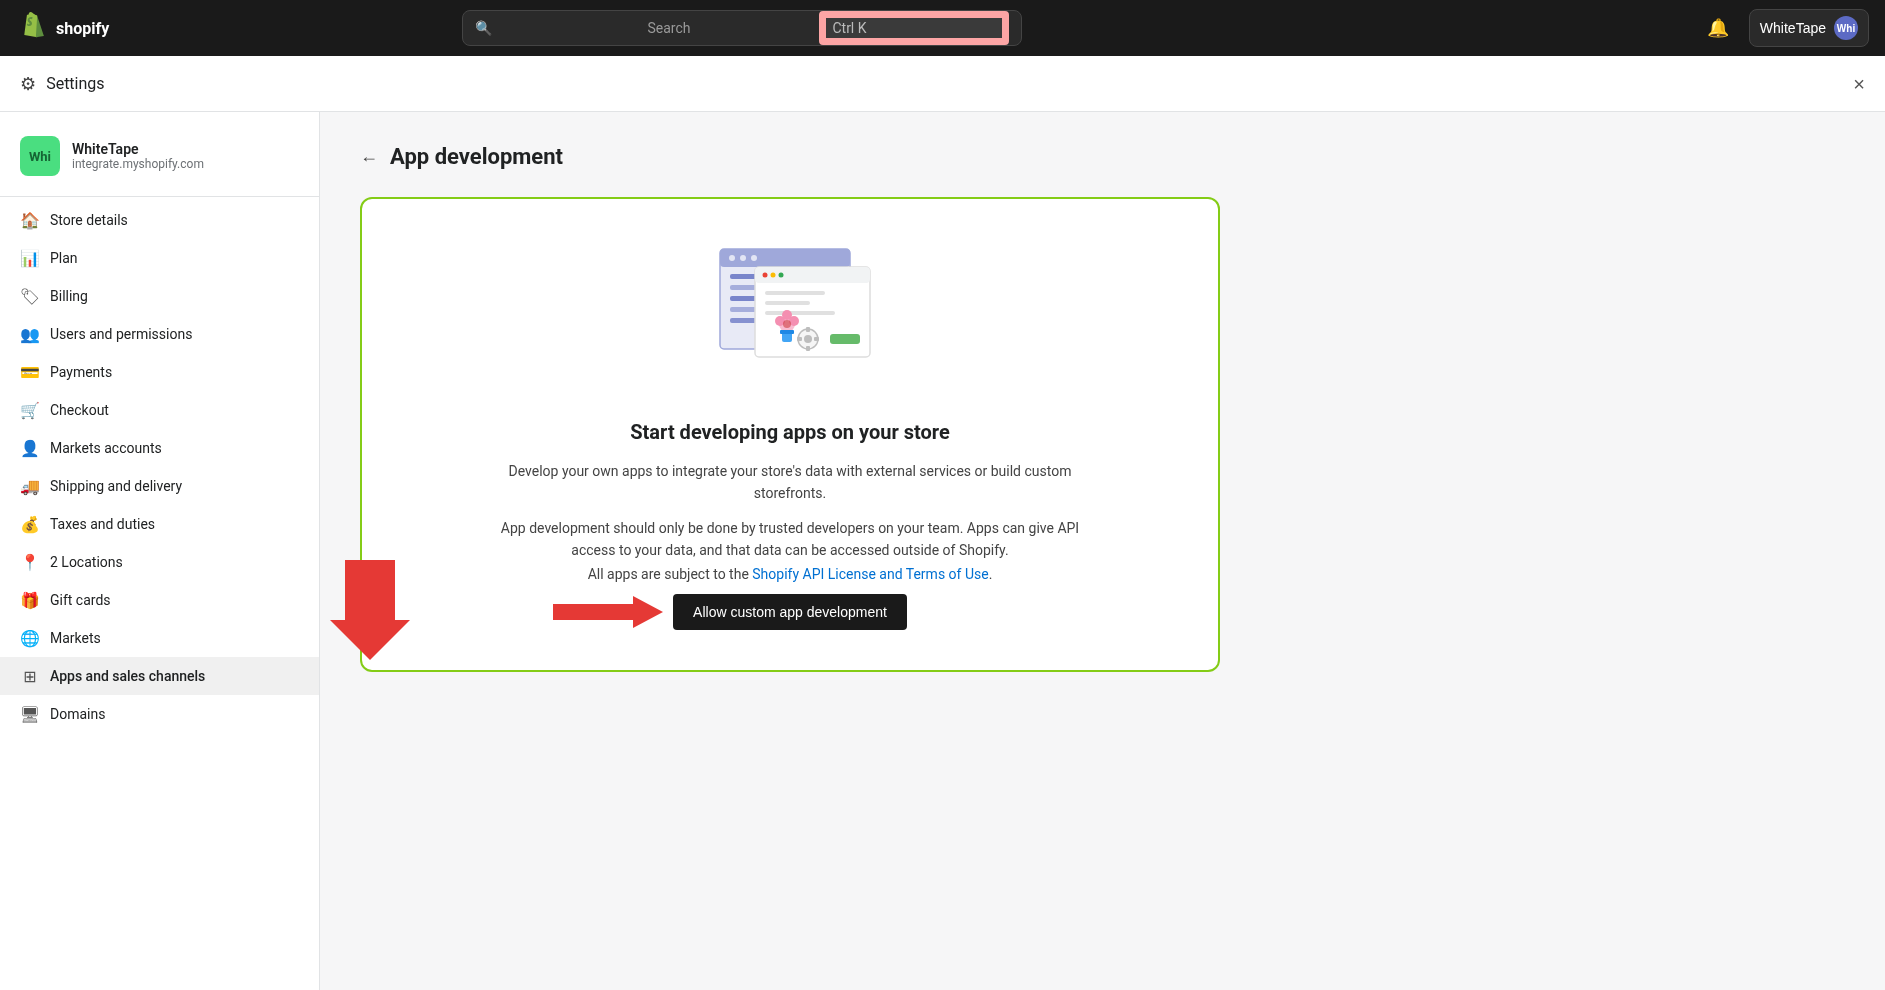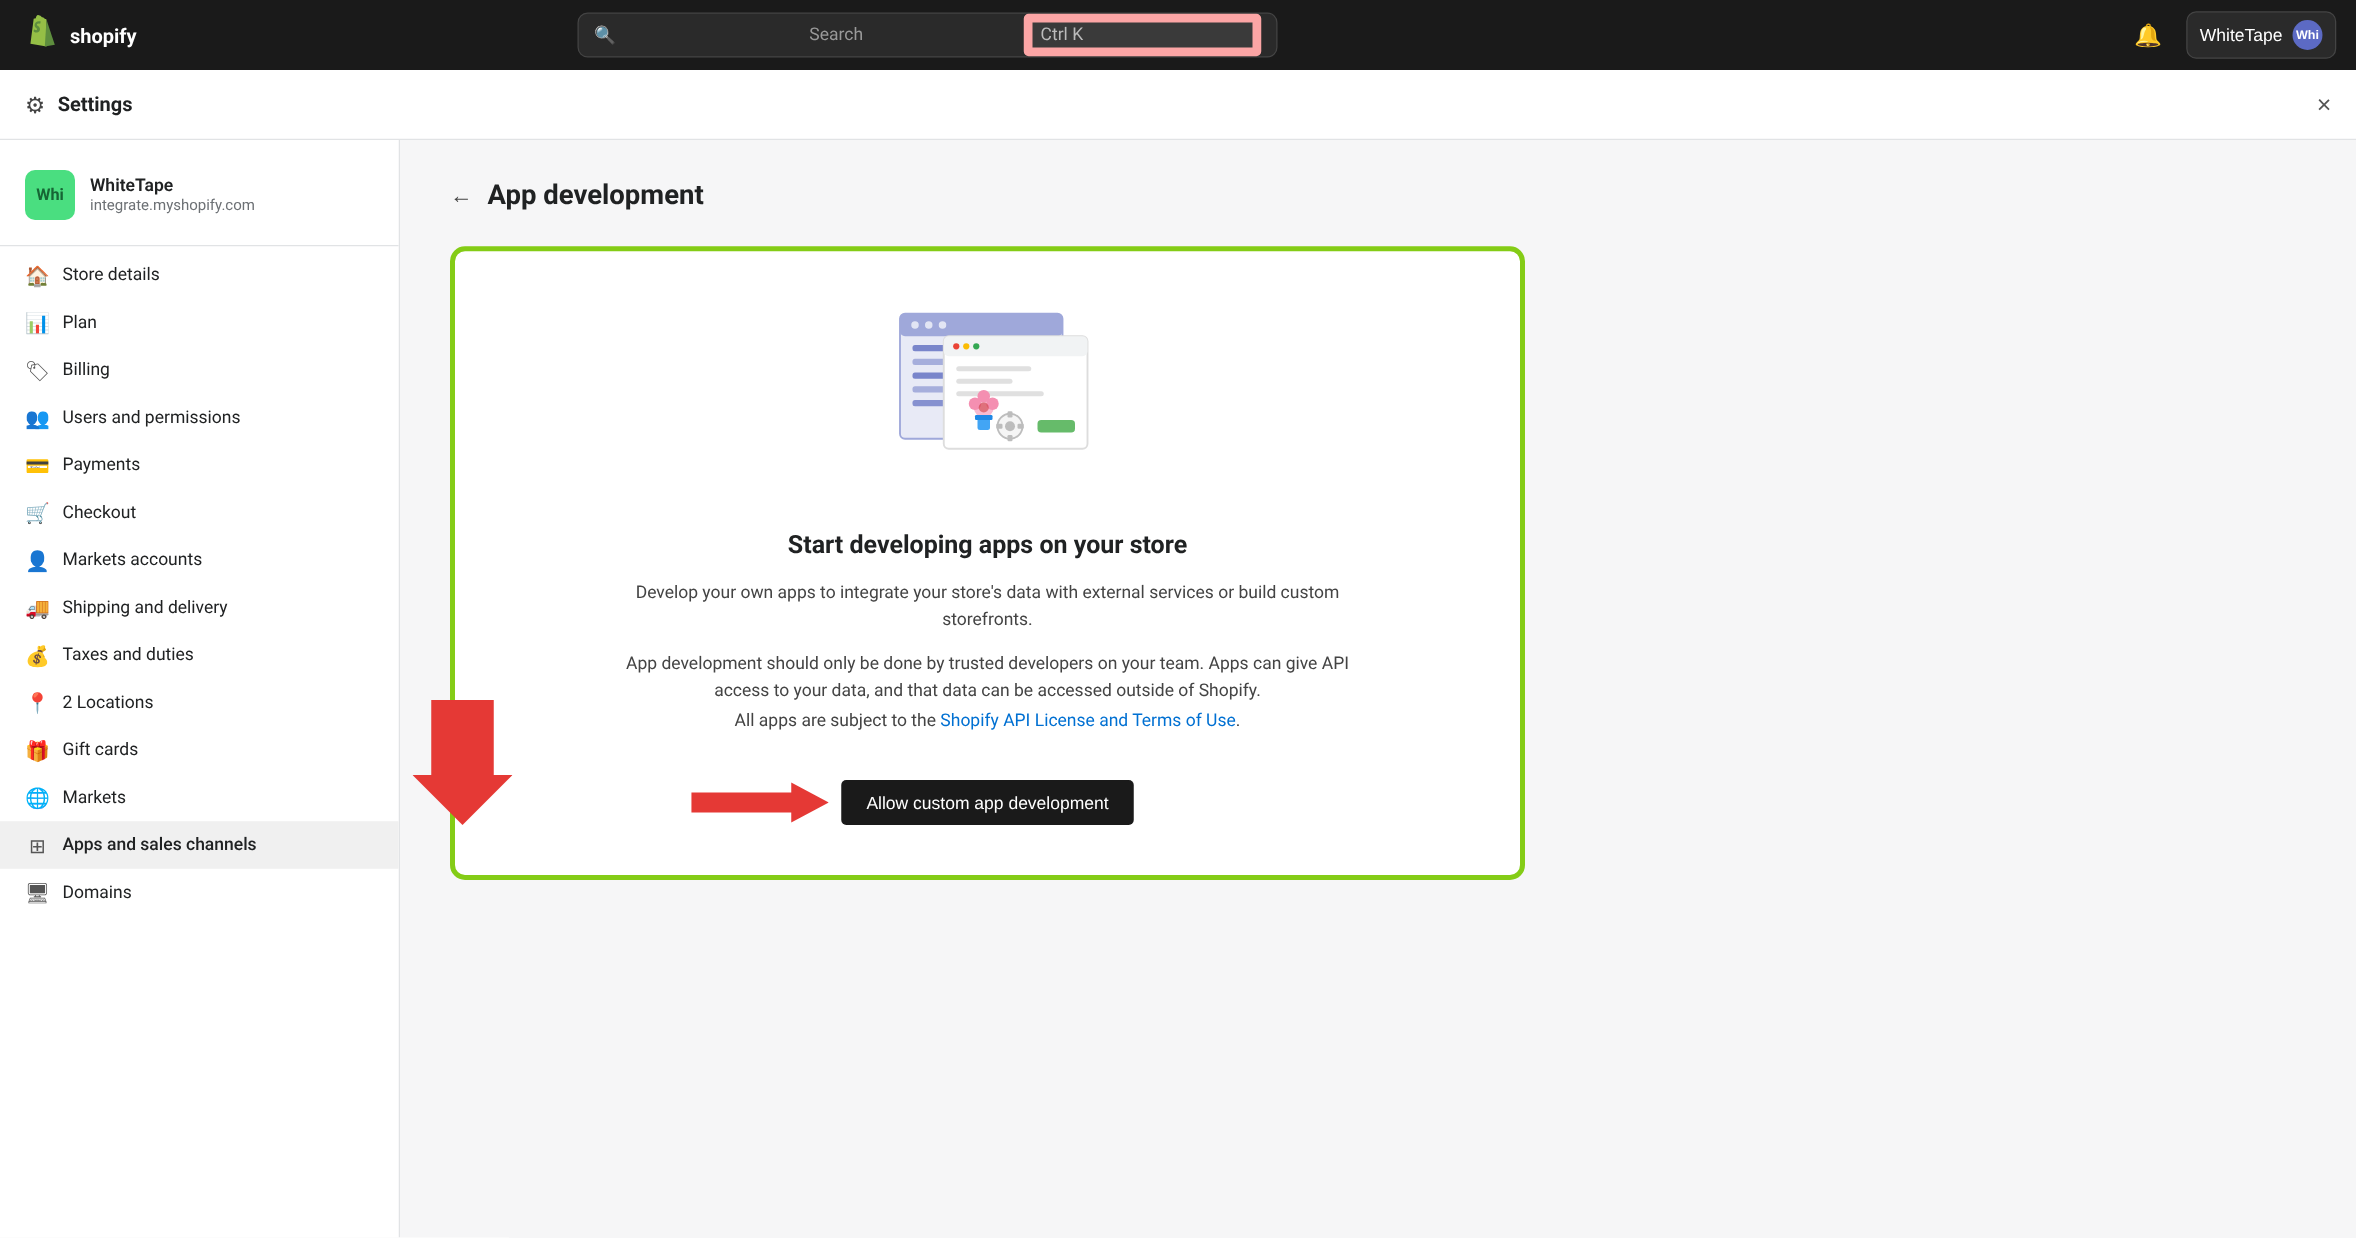--- a/index.html
+++ b/index.html
@@ -110,21 +110,21 @@
       padding: 0 20px;
       gap: 10px;
       flex-shrink: 0;
     }
     .settings-gear {
       font-size: 18px;
       color: #444;
     }
     .settings-title {
       font-size: 16px;
-      font-weight: 700;
+      font-weight: 400;
     }
     .settings-close {
       margin-left: auto;
       background: none;
       border: none;
       font-size: 20px;
       cursor: pointer;
       color: #555;
       line-height: 1;
     }
@@ -213,21 +213,21 @@
       padding: 0;
     }
     .page-title {
       font-size: 22px;
       font-weight: 700;
     }
 
     
     .card {
       background: #fff;
-      border: 4px solid #84cc16;
+      border: 2px solid #84cc16;
       border-radius: 12px;
       padding: 40px 32px;
       max-width: 860px;
       display: flex;
       flex-direction: column;
       align-items: center;
       text-align: center;
     }
 
     
@@ -246,21 +246,21 @@
     .card-note {
       font-size: 14px;
       color: #444;
       line-height: 1.6;
       max-width: 600px;
       margin-bottom: 4px;
     }
     .card-terms {
       font-size: 14px;
       color: #444;
-      margin-bottom: 39px;
+      margin-bottom: 12px;
     }
     .card-terms a {
       color: #0070d2;
       text-decoration: none;
     }
 
     .allow-btn {
       background: #1a1a1a;
       color: #fff;
       border: none;

